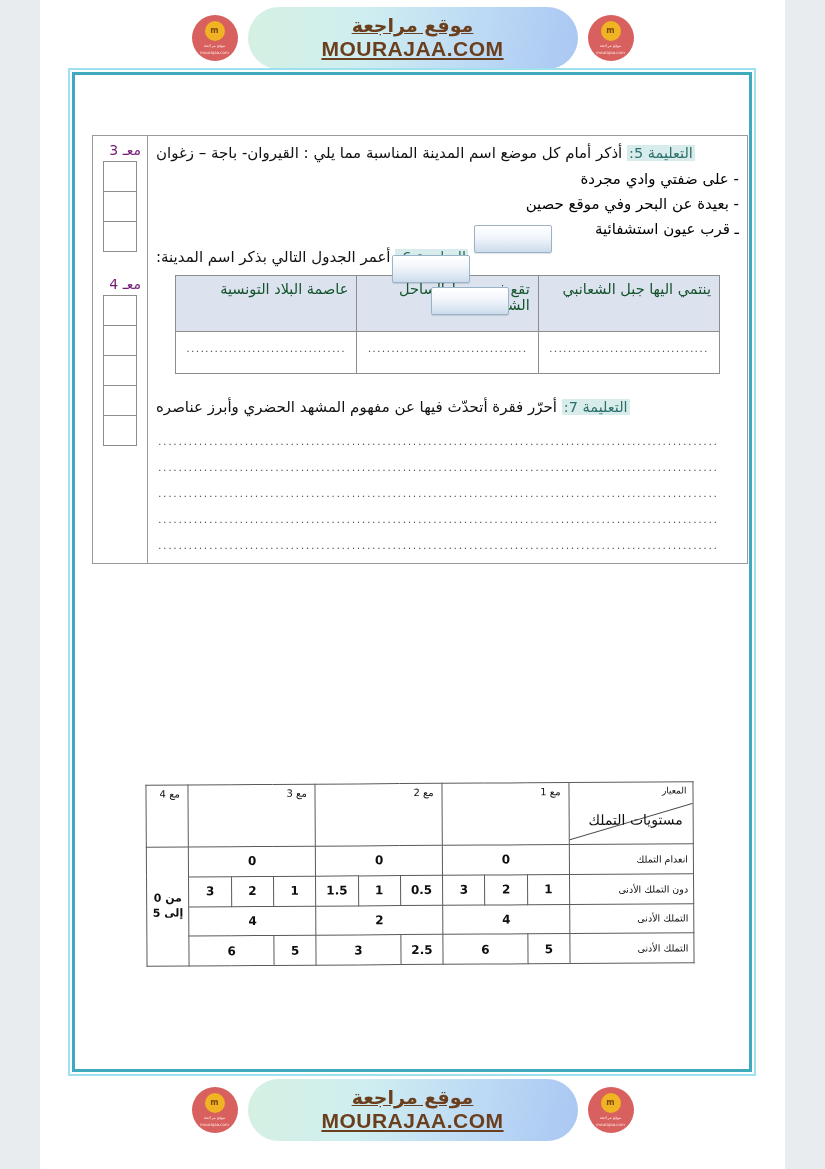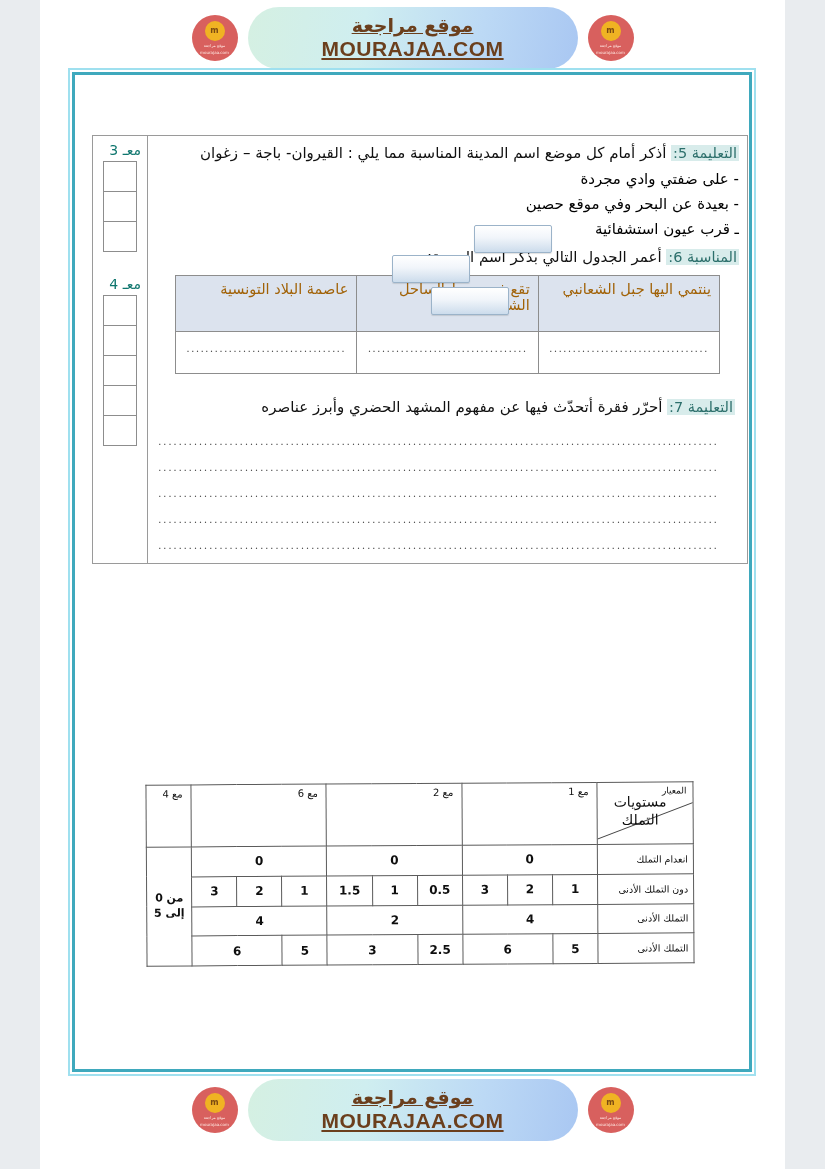--- a/index.html
+++ b/index.html
@@ -79,21 +79,21 @@
   }
   .col-score{
     width:56px;
     border:1px solid #9a9a9a;
     background:#fff;
     padding:4px 4px 0 4px;
   }
 
   .instr{
     font-size:15px; color:#111; line-height:1.55;
-    text-align:right; direction:rtl;
+    text-align:left; direction:rtl;
   }
   .instr .tag{
     background:#d8eceb; color:#2c6f6b; padding:0 2px; font-size:14.5px;
   }
   .instr-5{ margin:2px 0 0 0; }
   .items{
     direction:rtl; text-align:right;
     font-size:15px; line-height:1.65; margin:2px 0 0 0;
     position:relative; z-index:1;
   }
@@ -112,42 +112,42 @@
   #abox3{ left:275px; top:120px; width:78px; height:28px; }
 
   
   .city-table{
     width:545px; margin:6px auto 0 auto;
     border-collapse:collapse; direction:rtl;
     table-layout:fixed;
   }
   .city-table th, .city-table td{
     border:1px solid #8d8d8d;
-    font-size:14.5px; font-weight:normal; color:#a16207;
+    font-size:14.5px; font-weight:normal; color:#14532d;
     vertical-align:top;
   }
   .city-table th{
     background:#dce3ee; height:56px; padding:5px 8px; text-align:right;
   }
   .city-table td{
     height:42px; padding:10px 8px 0 8px; text-align:center;
     color:#555; letter-spacing:1.2px; font-size:11px;
   }
 
   .instr-7{ margin:22px 4px 0 0; }
   .rule{
     margin:0 2px; height:26px;
     color:#555; font-size:11px; letter-spacing:1.6px;
     overflow:hidden; white-space:nowrap; direction:ltr; text-align:left;
     padding-top:8px;
   }
 
   
   .score-label{
-    font-size:14px; direction:rtl; text-align:right; color:#0f766e;
+    font-size:14px; direction:rtl; text-align:right; color:#701a75;
     padding:2px 2px 3px 2px;
   }
   .score-stack{
     width:34px; margin:0 auto 0 auto;
     border:1px solid #8d8d8d; border-bottom:none;
   }
   .score-stack div{
     height:30px; border-bottom:1px solid #8d8d8d;
   }
   .gap-block{ height:22px; }
@@ -163,21 +163,21 @@
     table-layout:fixed;
     transform:rotate(-0.35deg);
   }
   .rubric td{
     border:1px solid #5d5d5d;
     font-size:11px; color:#1a1a1a;
     text-align:center; vertical-align:middle;
     font-family:"DejaVu Sans",sans-serif;
   }
   .rubric .lbl{
-    width:96px; text-align:right; padding-right:5px; font-size:9.5px;
+    width:124px; text-align:right; padding-right:5px; font-size:9.5px;
   }
   .rubric .hdr{ height:62px; vertical-align:top; text-align:right; padding:3px 8px 0 0; font-size:10px;}
   .corner{
     position:relative; overflow:hidden;
   }
   .corner .c-top{ position:absolute; top:3px; right:6px; font-size:9px; }
   .corner .c-bot{ position:absolute; bottom:15px; right:10px; font-size:14px; line-height:1.25; text-align:center;}
   .corner .diag{
     position:absolute; left:-8px; top:0; width:160%; height:100%;
   }
@@ -290,21 +290,21 @@
         <tr>
       <td class="lbl hdr corner">
         <svg class="diag" viewBox="0 0 120 62" preserveAspectRatio="none">
           <line x1="0" y1="60" x2="120" y2="2" stroke="#4a4a4a" stroke-width="1"></line>
         </svg>
         <span class="c-top">المعيار</span>
         <span class="c-bot">مستويات التملك</span>
       </td>
       <td class="hdr" colspan="3">مع 1</td>
       <td class="hdr" colspan="3">مع 2</td>
-      <td class="hdr" colspan="3">مع 6</td>
+      <td class="hdr" colspan="3">مع 3</td>
       <td class="hdr">مع 4</td>
     </tr>
 
     <tr>
       <td class="lbl">انعدام التملك</td>
       <td class="num" colspan="3">0</td>
       <td class="num" colspan="3">0</td>
       <td class="num" colspan="3">0</td>
       <td class="range" rowspan="4">من 0 إلى 5</td>
     </tr>

